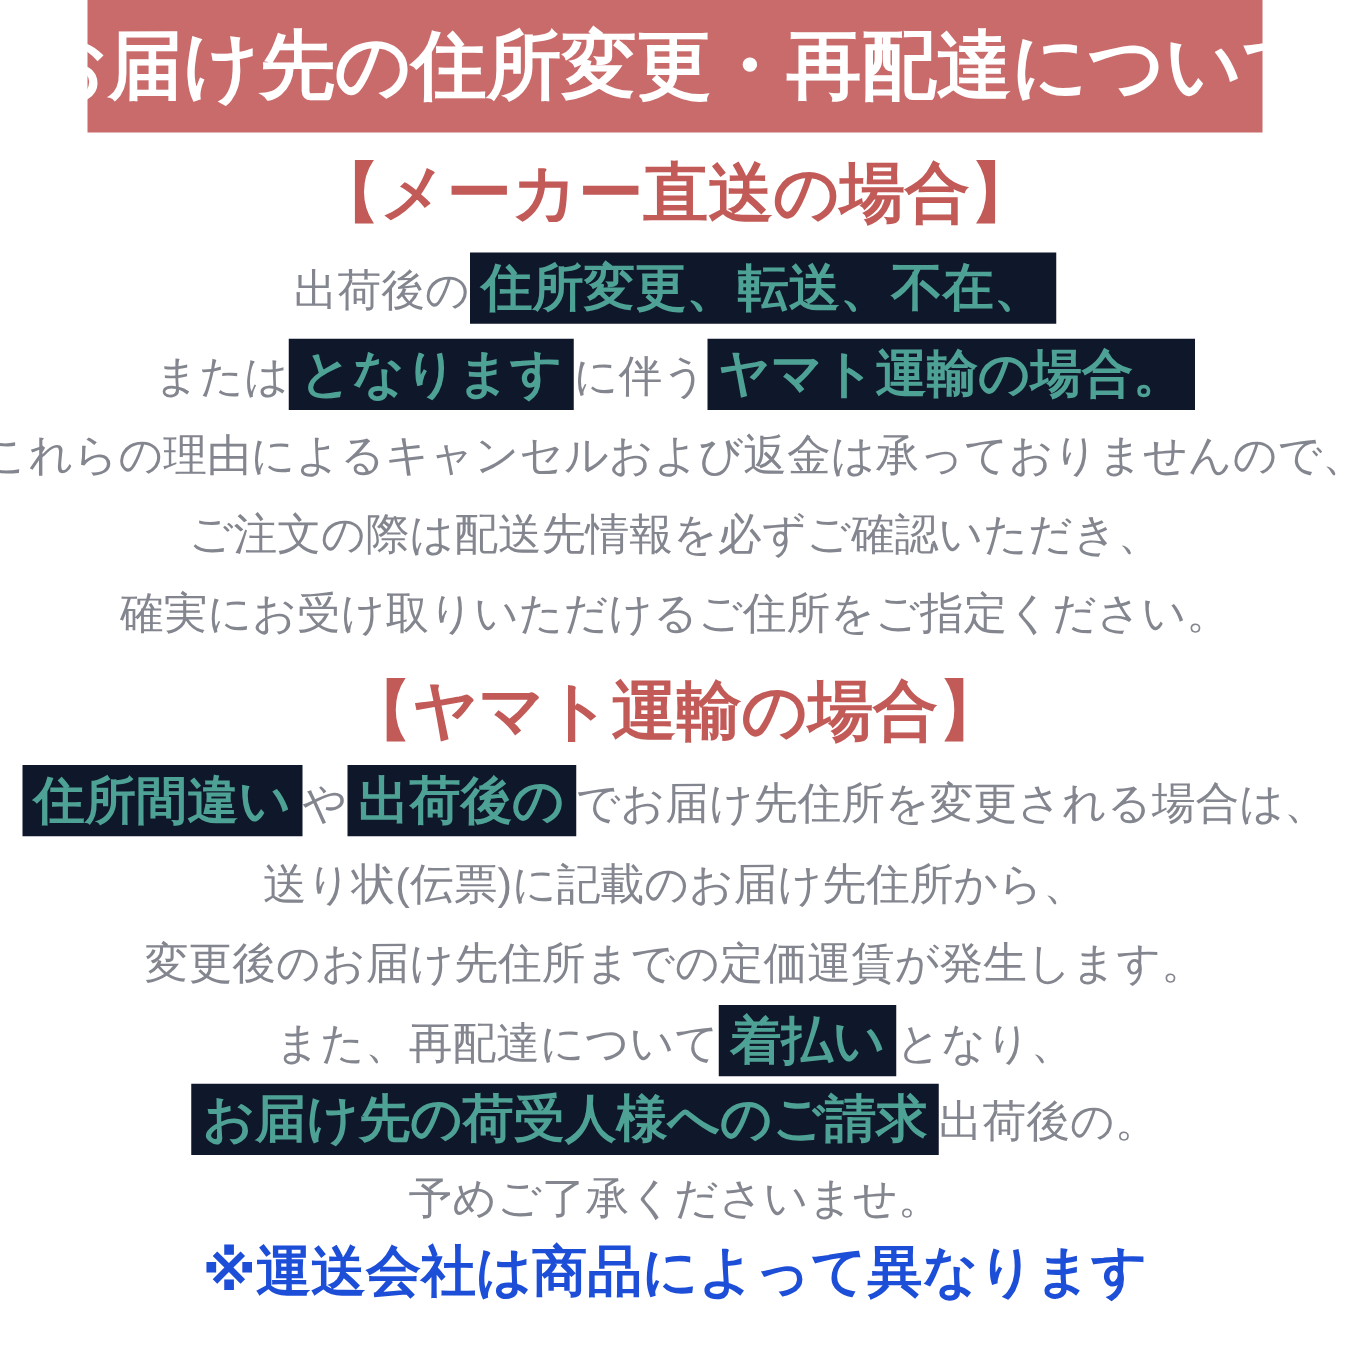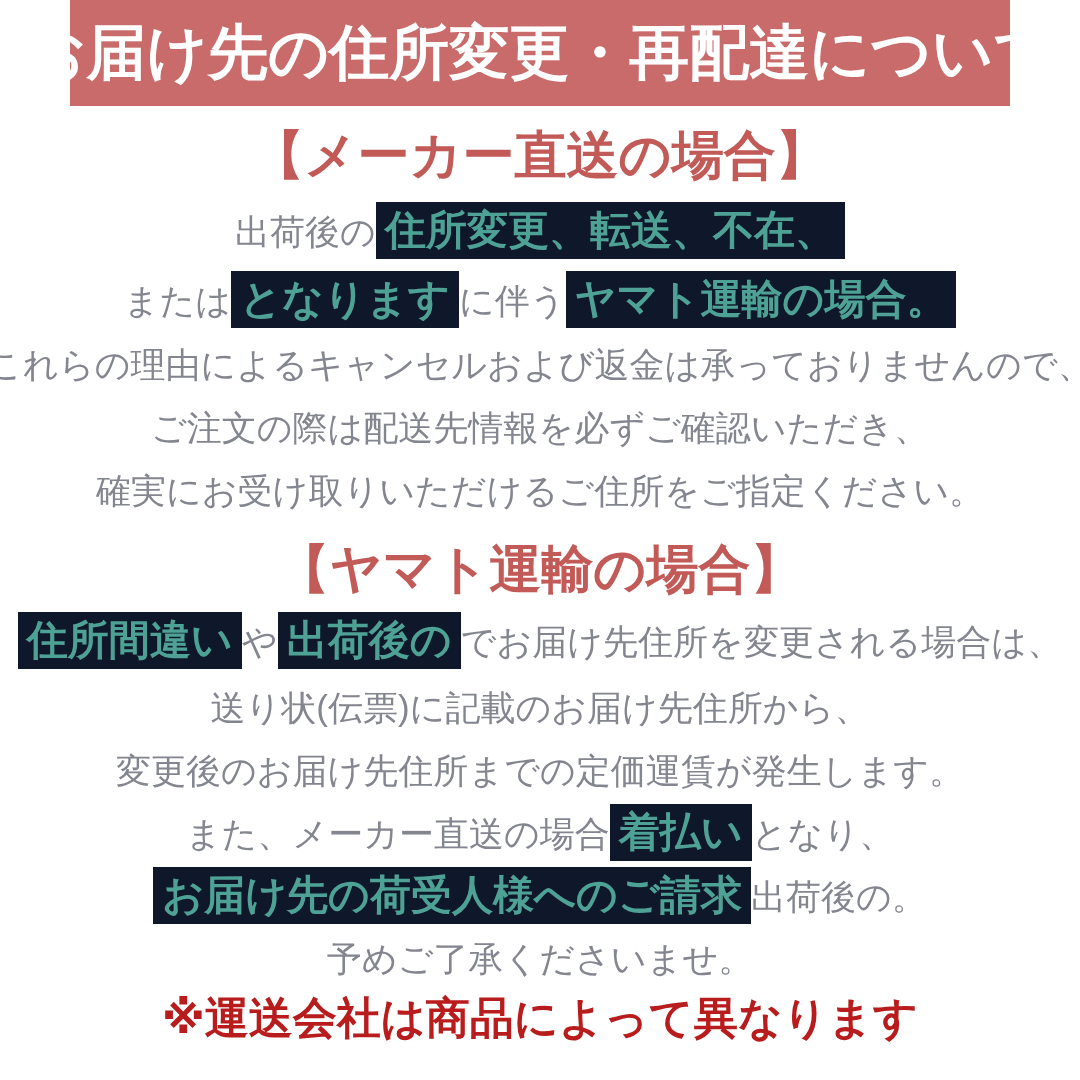--- a/index.html
+++ b/index.html
@@ -84,21 +84,21 @@
   .mt-para1   { margin-top: 12px; }
   .mt-para    { margin-top: 13px; }
   .mt-yline1  { margin-top: 12px; }
   .mt-ypara1  { margin-top: 14px; }
   .mt-yline2  { margin-top: 8px;  }
   .mt-yline3  { margin-top: 6px;  }
   .mt-ypara3  { margin-top: 10px; }
   
   .footnote {
     margin: 8px 0 0 0;
-    color: #b91c1c;
+    color: #1d4ed8;
     font-size: 44px;
     line-height: 52px;
     font-weight: bold;
     text-align: center;
     white-space: nowrap;
   }
 </style>
 </head>
 <body>
 
@@ -128,21 +128,21 @@
     <h2 class="section-heading heading-yamato">【ヤマト運輸の場合】</h2>
 
     <p class="line mt-yline1">
       <mark class="hl">住所間違い</mark><span class="gray-sm">や</span><mark class="hl">出荷後の</mark><span class="gray-sm">でお届け先住所を変更される場合は、</span>
     </p>
 
     <p class="para mt-ypara1">送り状(伝票)に記載のお届け先住所から、</p>
     <p class="para mt-para">変更後のお届け先住所までの定価運賃が発生します。</p>
 
     <p class="line mt-yline2">
-      <span class="gray-sm">また、メーカー直送の場合</span><mark class="hl">着払い</mark><span class="gray-sm">となり、</span>
+      <span class="gray-sm">また、再配達について</span><mark class="hl">着払い</mark><span class="gray-sm">となり、</span>
     </p>
 
     <p class="line mt-yline3">
       <mark class="hl">お届け先の荷受人様へのご請求</mark><span class="gray-sm">出荷後の。</span>
     </p>
 
     <p class="para mt-ypara3">予めご了承くださいませ。</p>
   </section>
 
   <p class="footnote">※運送会社は商品によって異なります</p>

